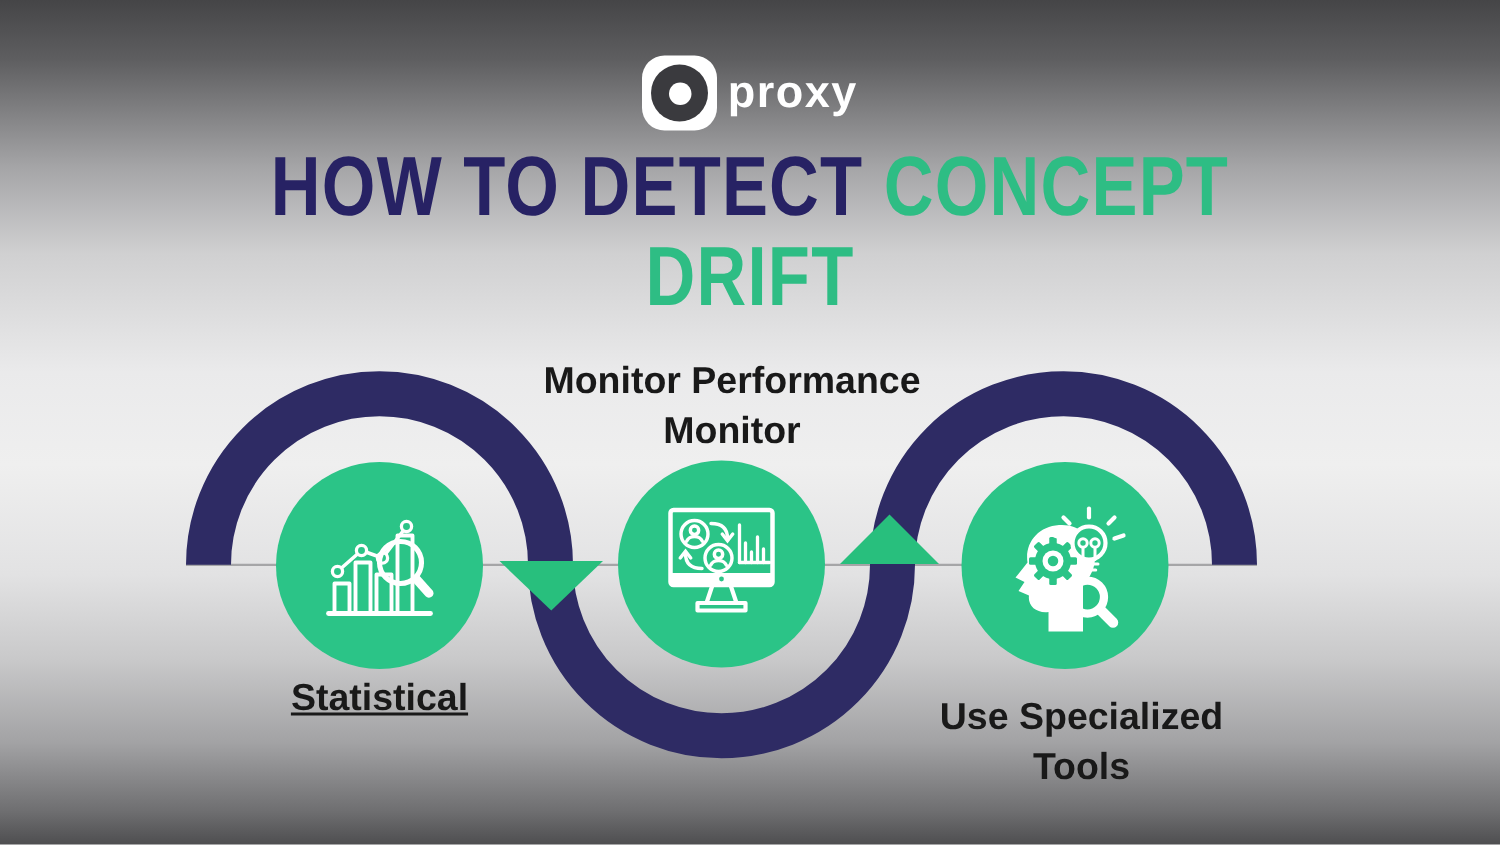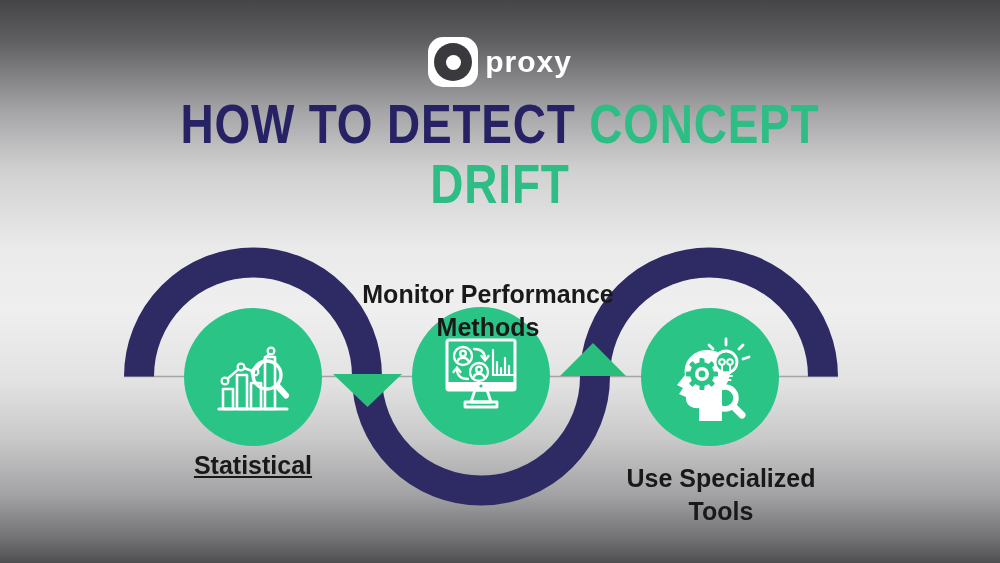--- a/index.html
+++ b/index.html
@@ -36,21 +36,21 @@
 
   .step-circle { position: absolute; width: 138px; height: 138px; border-radius: 50%;
                  background: #2bc487; display: flex; align-items: center; justify-content: center; }
   .c1 { left: 184px; top: 308px; }
   .c2 { left: 412px; top: 307px; }
   .c3 { left: 641px; top: 308px; }
 
   .step-label { position: absolute; width: 400px; text-align: center;
                 font-weight: bold; color: #191919; font-size: 25px; line-height: 33px; }
   .l1 { left: 53px;  top: 449px; text-decoration: underline; }
-  .l2 { left: 288px; top: 238px; margin-top: 40px; }
+  .l2 { left: 288px; top: 238px; }
   .l3 { left: 521px; top: 462px; }
 </style>
 </head>
 <body>
 
 <div class="canvas">
 
   <div class="logo">
     <div class="logo-icon">
       <div class="logo-ring">
@@ -166,20 +166,20 @@
         <line x1="71.5" y1="77.5" x2="80" y2="86" stroke-width="7"></line>
       </g>
     </svg>
   </div>
 
   <div class="step-label l1">
     <div>Statistical</div>
   </div>
   <div class="step-label l2">
     <div>Monitor Performance</div>
-    <div>Methods</div>
+    <div>Monitor</div>
   </div>
   <div class="step-label l3">
     <div>Use Specialized</div>
     <div>Tools</div>
   </div>
 
 </div>
 
 </body></html>

